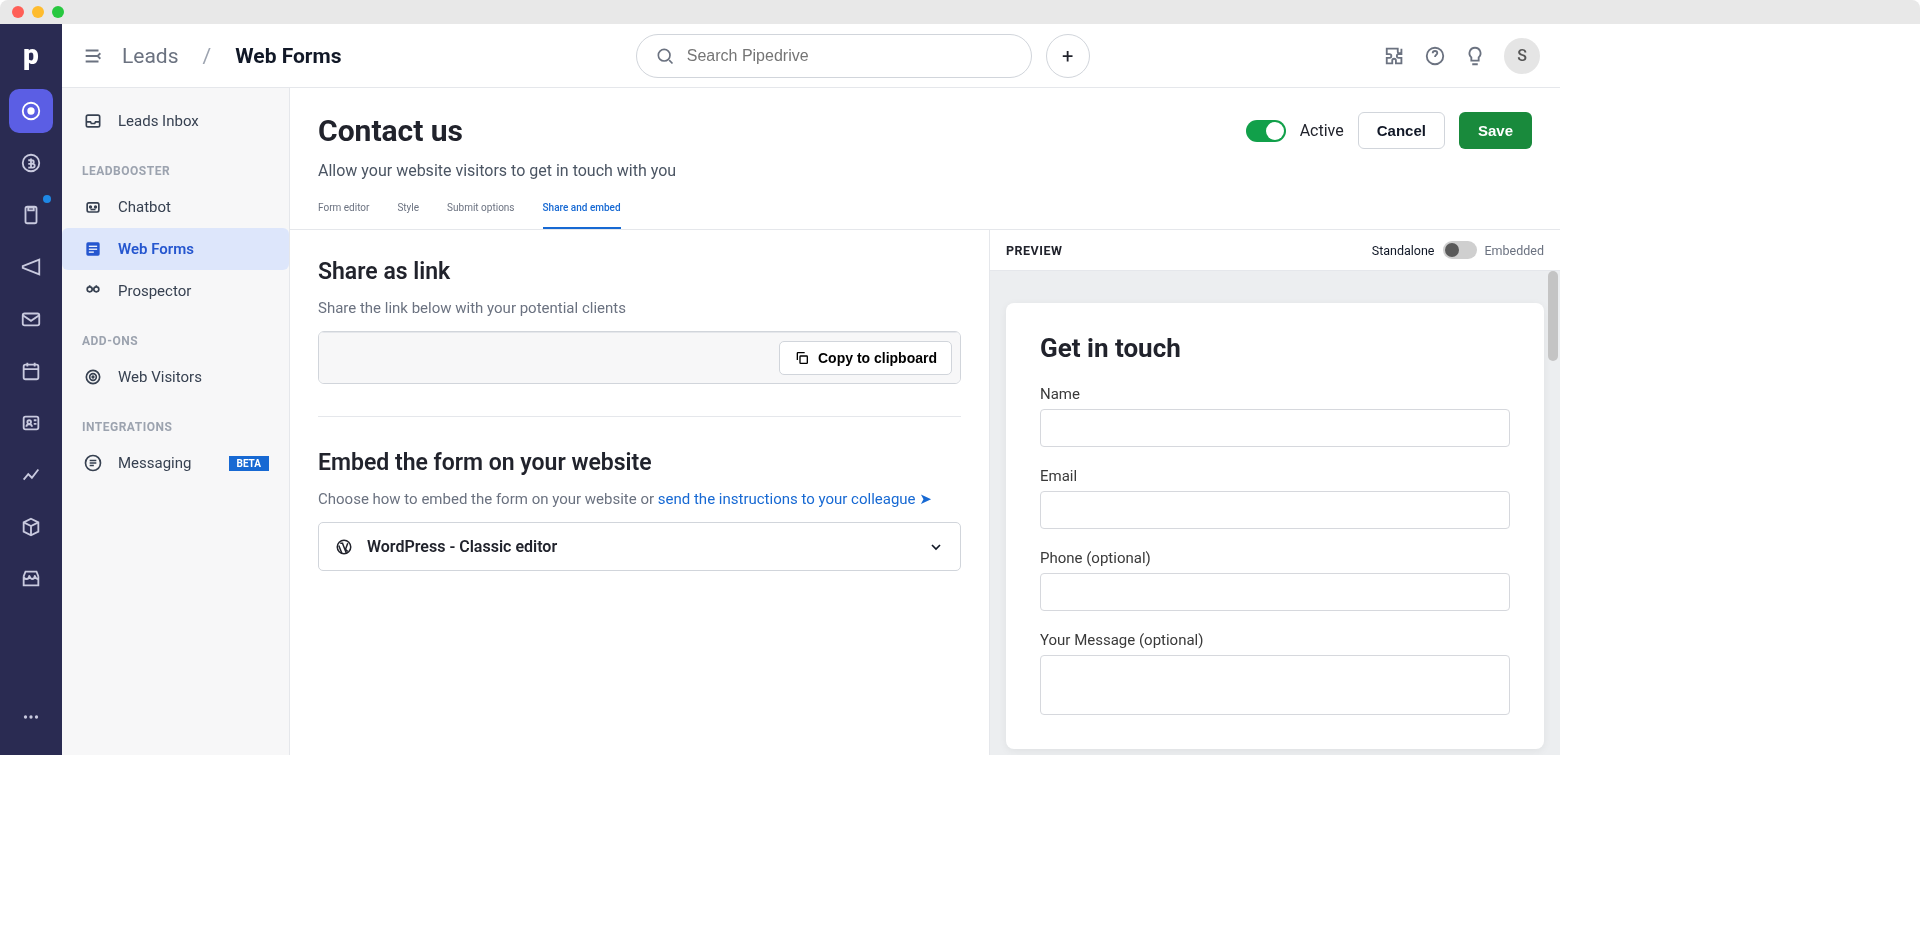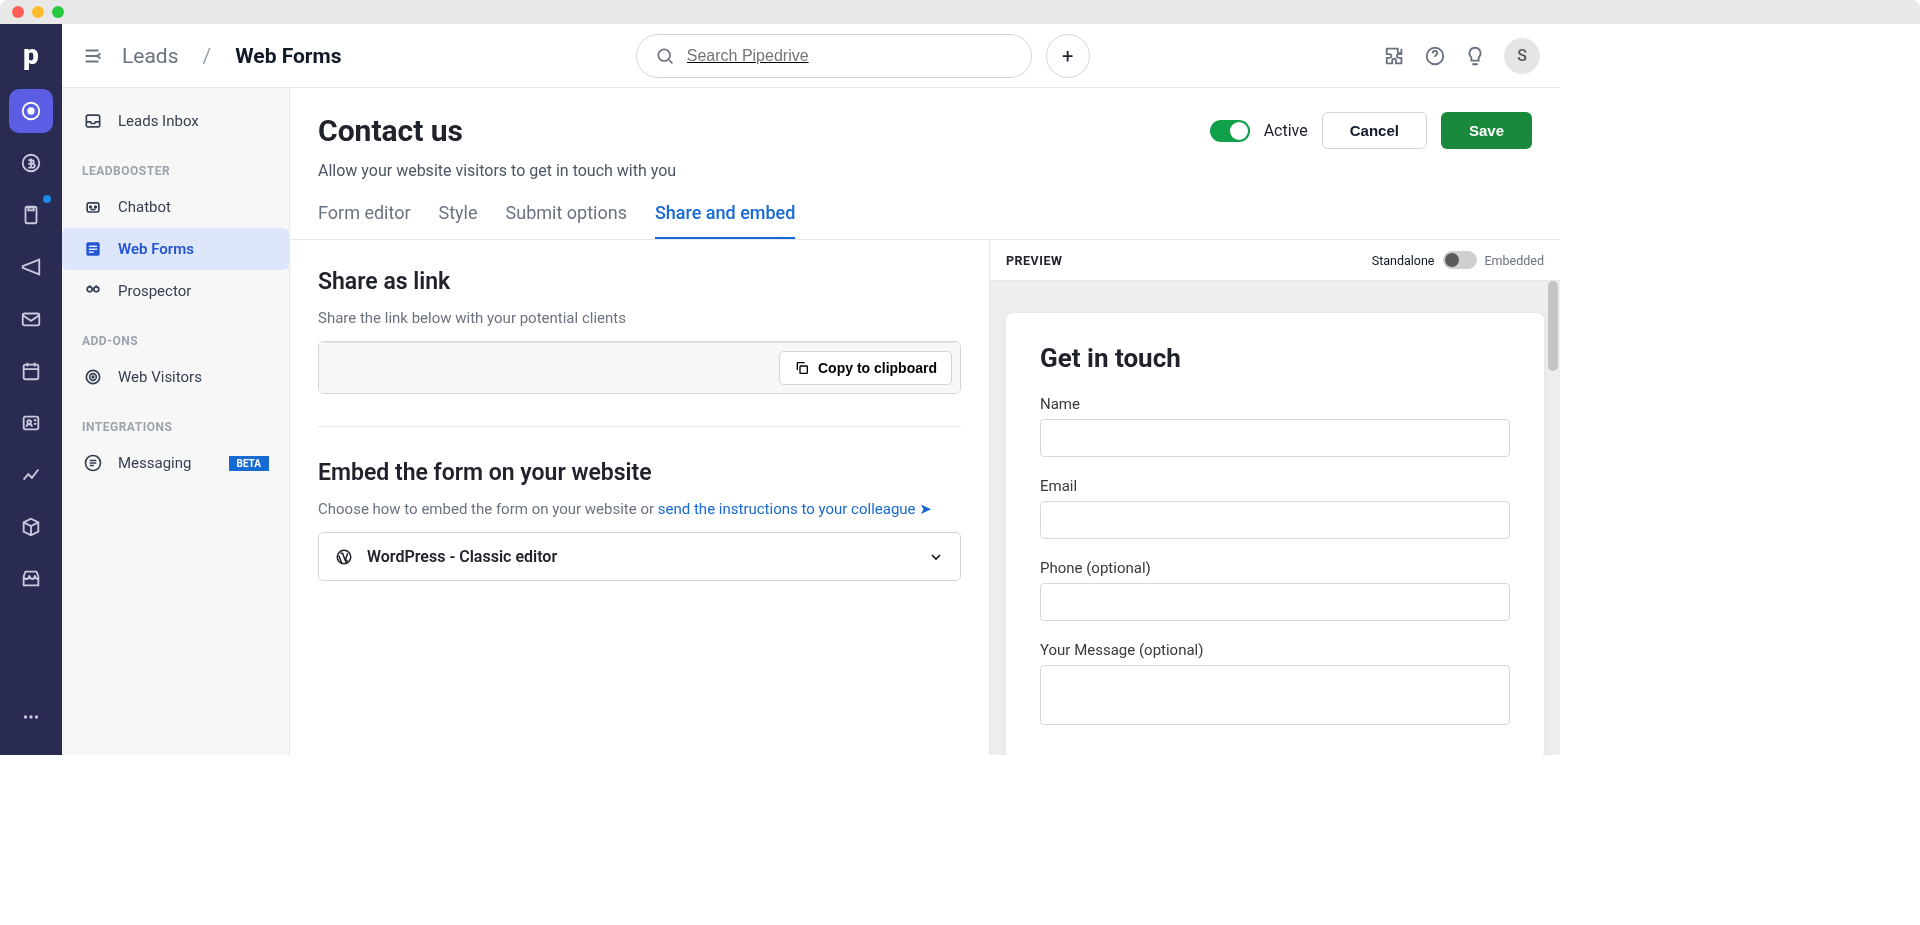--- a/index.html
+++ b/index.html
@@ -25,21 +25,21 @@
 
 .main { flex: 1; display: flex; flex-direction: column; }
 .topbar { height: 64px; border-bottom: 1px solid #e5e7eb; display: flex; align-items: center; padding: 0 20px; gap: 18px; }
 .menu-toggle { color: #6b7280; cursor: pointer; }
 .breadcrumb { font-size: 21px; display: flex; align-items: center; gap: 24px; }
 .breadcrumb .crumb { color: #6b7280; }
 .breadcrumb .sep { color: #9ca3af; }
 .breadcrumb .current { font-weight: 700; color: #111827; }
 .search-wrap { margin-left: auto; display: flex; align-items: center; gap: 14px; }
 .search { width: 396px; height: 44px; border: 1px solid #d1d5db; border-radius: 22px; display: flex; align-items: center; padding: 0 18px; gap: 12px; color: #6b7280; }
-.search input { border: none; outline: none; font-size: 16px; flex: 1; background: transparent; text-decoration: underline; }
+.search input { border: none; outline: none; font-size: 16px; flex: 1; background: transparent; }
 .plus-btn { width: 44px; height: 44px; border: 1px solid #d1d5db; border-radius: 50%; display: flex; align-items: center; justify-content: center; cursor: pointer; font-size: 20px; }
 .topbar-right { margin-left: auto; display: flex; align-items: center; gap: 18px; color: #6b7280; }
 .avatar { width: 36px; height: 36px; background: #e5e5e5; border-radius: 50%; display: flex; align-items: center; justify-content: center; font-weight: 500; color: #555; }
 
 
 .body-split { flex: 1; display: flex; overflow: hidden; }
 
 
 .sidebar2 { width: 228px; background: #f7f7f8; border-right: 1px solid #e5e7eb; padding-top: 12px; overflow-y: auto; }
 .sb-item { display: flex; align-items: center; gap: 14px; padding: 10px 20px; cursor: pointer; color: #374151; font-size: 15px; }
@@ -50,26 +50,26 @@
 
 
 .content { flex: 1; display: flex; flex-direction: column; overflow: hidden; }
 .page-header { padding: 24px 28px 0; }
 .page-title-row { display: flex; align-items: center; }
 .page-title { font-size: 30px; font-weight: 700; }
 .page-desc { color: #4b5563; font-size: 16px; margin-top: 12px; }
 .header-actions { margin-left: auto; display: flex; align-items: center; gap: 14px; }
 .toggle-on { width: 40px; height: 22px; background: #11a04a; border-radius: 11px; position: relative; cursor: pointer; }
 .toggle-on::after { content: ""; position: absolute; width: 18px; height: 18px; background: #fff; border-radius: 50%; top: 2px; right: 2px; }
-.btn { padding: 9px 27px; border-radius: 6px; font-size: 15px; font-weight: 600; cursor: pointer; border: 1px solid transparent; }
+.btn { padding: 9px 18px; border-radius: 6px; font-size: 15px; font-weight: 600; cursor: pointer; border: 1px solid transparent; }
 .btn-secondary { background: #fff; border-color: #d1d5db; color: #111827; }
 .btn-primary { background: #198a3c; color: #fff; }
 
 .tabs { display: flex; gap: 28px; padding: 22px 28px 0; border-bottom: 1px solid #e5e7eb; }
-.tab { padding-bottom: 14px; color: #6b7280; cursor: pointer; font-size: 18px; }
+.tab { padding-bottom: 14px; color: #6b7280; cursor: pointer; font-size: 10px; }
 .tab.active { color: #1769d3; border-bottom: 2px solid #1769d3; font-weight: 500; }
 
 .content-body { flex: 1; display: flex; overflow: hidden; }
 .left-pane { flex: 1; padding: 28px; overflow-y: auto; border-right: 1px solid #e5e7eb; }
 .section-title { font-size: 23px; font-weight: 600; margin-bottom: 14px; }
 .section-sub { color: #6b7280; font-size: 15px; margin-bottom: 14px; }
 .link-box { border: 1px solid #d1d5db; border-radius: 6px; overflow: hidden; }
 .link-url { padding: 16px; font-size: 15px; white-space: nowrap; overflow: hidden; text-overflow: clip; }
 .link-footer { background: #f7f7f8; border-top: 1px solid #e5e7eb; display: flex; justify-content: flex-end; padding: 8px; }
 .copy-btn { background: #fff; border: 1px solid #d1d5db; border-radius: 5px; padding: 8px 14px; display: flex; align-items: center; gap: 8px; font-weight: 600; cursor: pointer; font-size: 14px; }

